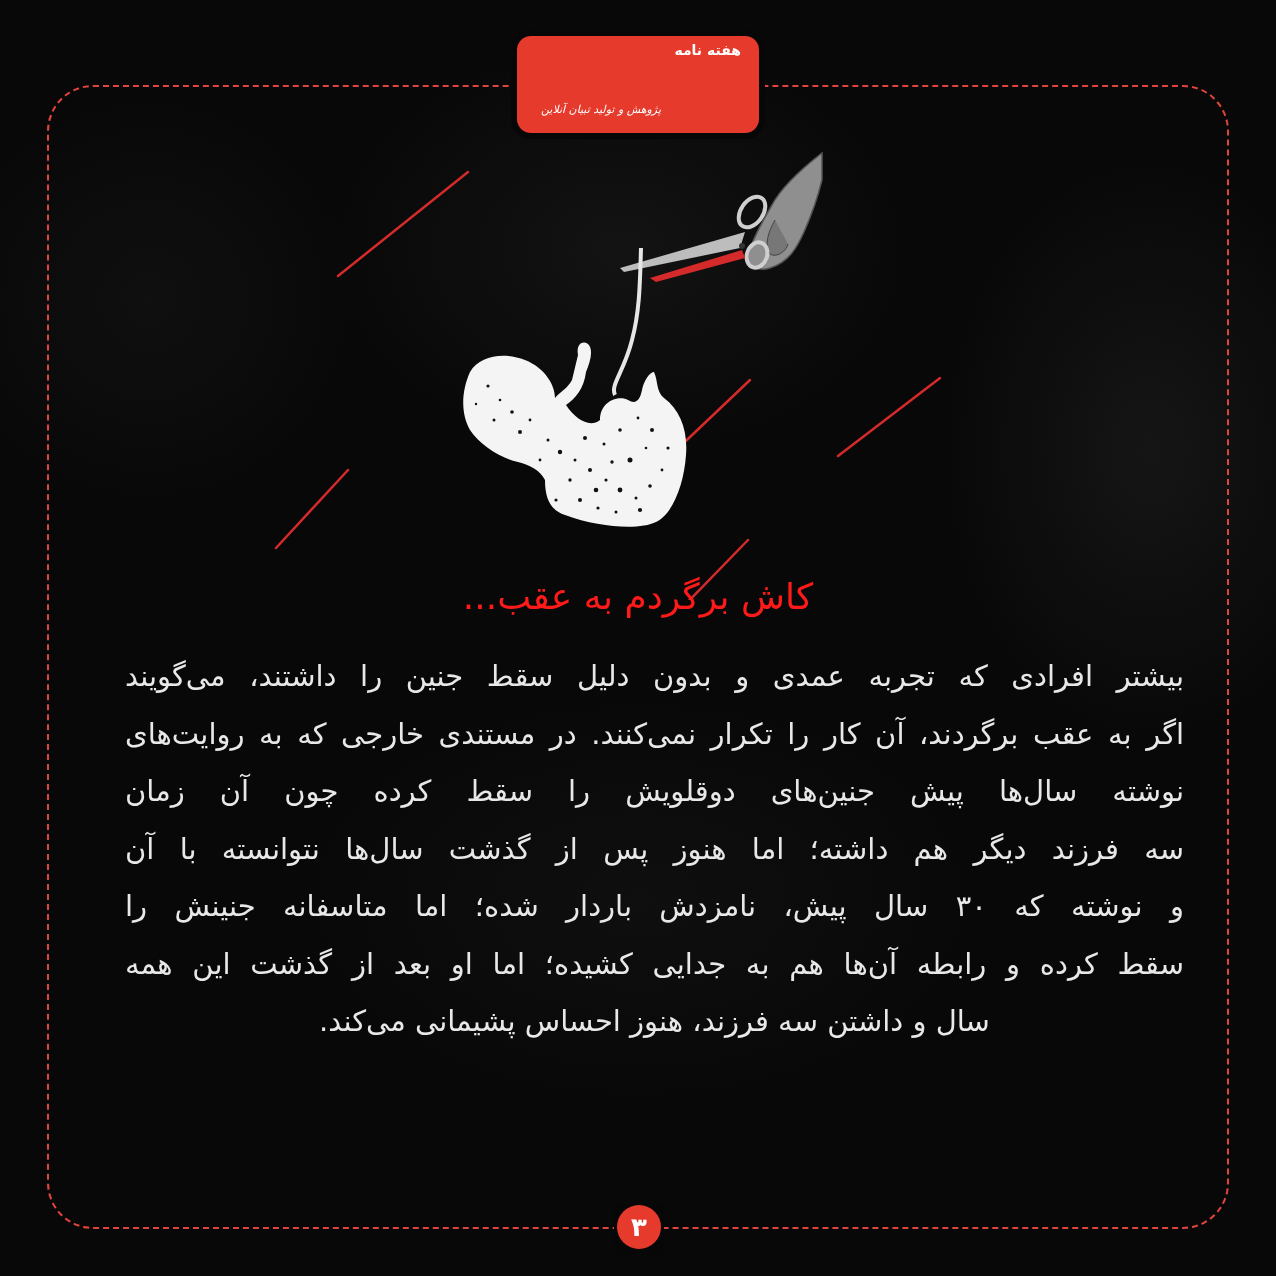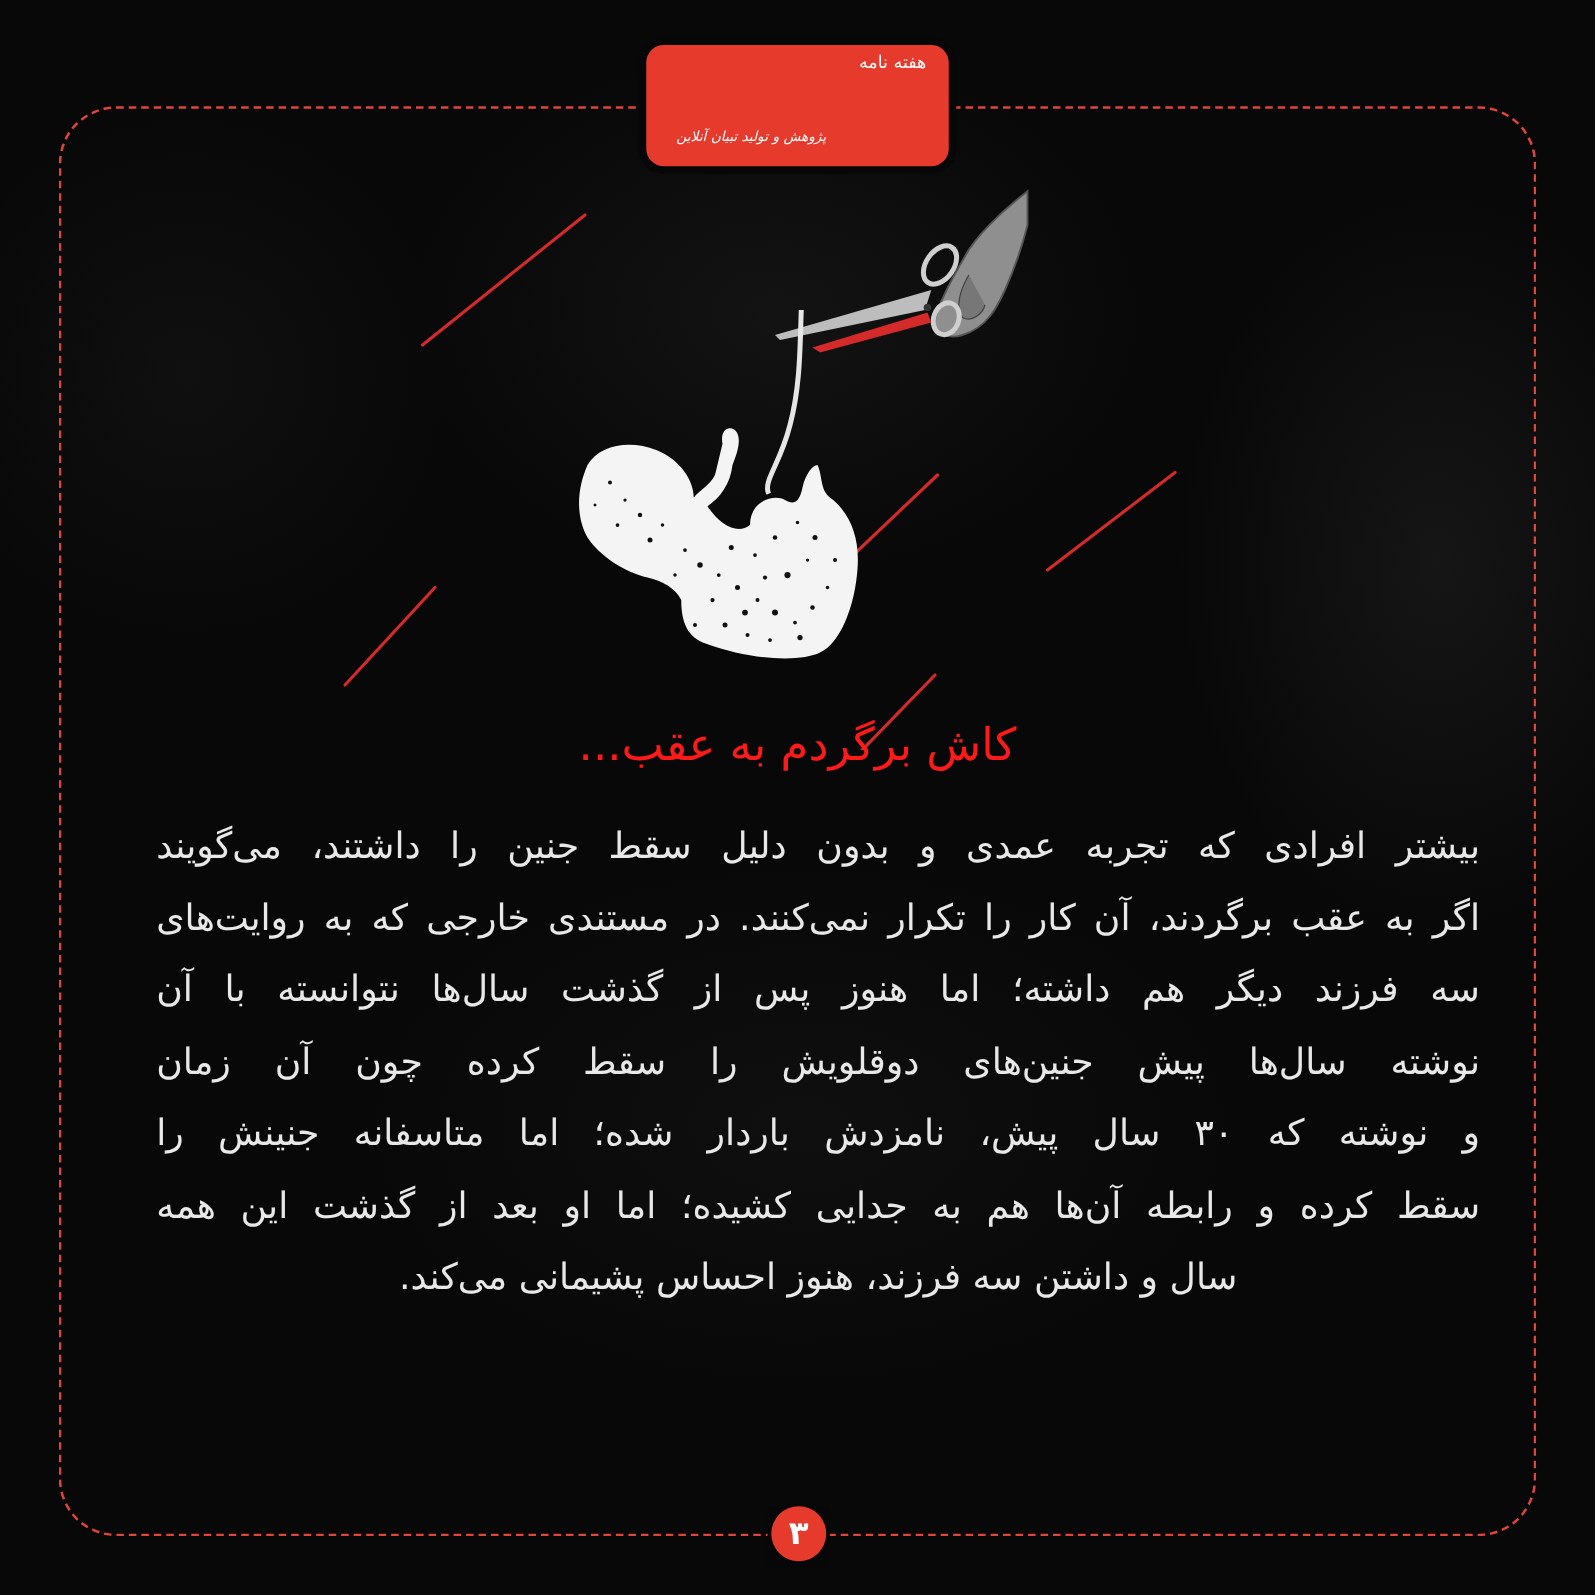--- a/index.html
+++ b/index.html
@@ -26,21 +26,21 @@
     border-radius: 46px;
   }
   
   .logo {
     position: absolute; left: 517px; top: 36px; width: 242px; height: 97px;
     background: #e53a2c; border-radius: 14px;
     box-shadow: 0 0 0 6px #070707;
   }
   .logo-top {
     position: absolute; right: 18px; top: 6px;
-    color: #fff; font-weight: normal; font-size: 14px; direction: rtl;
+    color: #fff; font-weight: bold; font-size: 14px; direction: rtl;
   }
   .logo-main {
     position: absolute; left: 20px; right: 20px; top: 14px;
     text-align: center; color: #fff; font-weight: bold; font-size: 56px;
     line-height: 64px; direction: rtl; letter-spacing: 2px;
   }
   .logo-sub {
     position: absolute; left: 24px; bottom: 17px;
     color: #fff; font-size: 11px; direction: rtl; font-style: italic;
   }
@@ -154,21 +154,21 @@
         <circle cx="596" cy="490" r="2.3"></circle>
     </g>
   </g>
 </svg>
 
 <div class="title">کاش برگردم به عقب...</div>
 
 <div class="body-text">
   <span class="line">بیشتر افرادی که تجربه عمدی و بدون دلیل سقط جنین را داشتند، می‌گویند</span>
   <span class="line">اگر به عقب برگردند، آن کار را تکرار نمی‌کنند. در مستندی خارجی که به روایت‌های</span>
+  <span class="line">نوشته سال‌ها پیش جنین‌های دوقلویش را سقط کرده چون آن زمان</span>
   <span class="line">سه فرزند دیگر هم داشته؛ اما هنوز پس از گذشت سال‌ها نتوانسته با آن</span>
-  <span class="line">نوشته سال‌ها پیش جنین‌های دوقلویش را سقط کرده چون آن زمان</span>
   <span class="line">و نوشته که ۳۰ سال پیش، نامزدش باردار شده؛ اما متاسفانه جنینش را</span>
   <span class="line">سقط کرده و رابطه آن‌ها هم به جدایی کشیده؛ اما او بعد از گذشت این همه</span>
   <span class="line last">سال و داشتن سه فرزند، هنوز احساس پشیمانی می‌کند.</span>
 </div>
 
 <div class="page-num-bg"></div>
 <div class="page-num">۳</div>
 
 </body></html>

